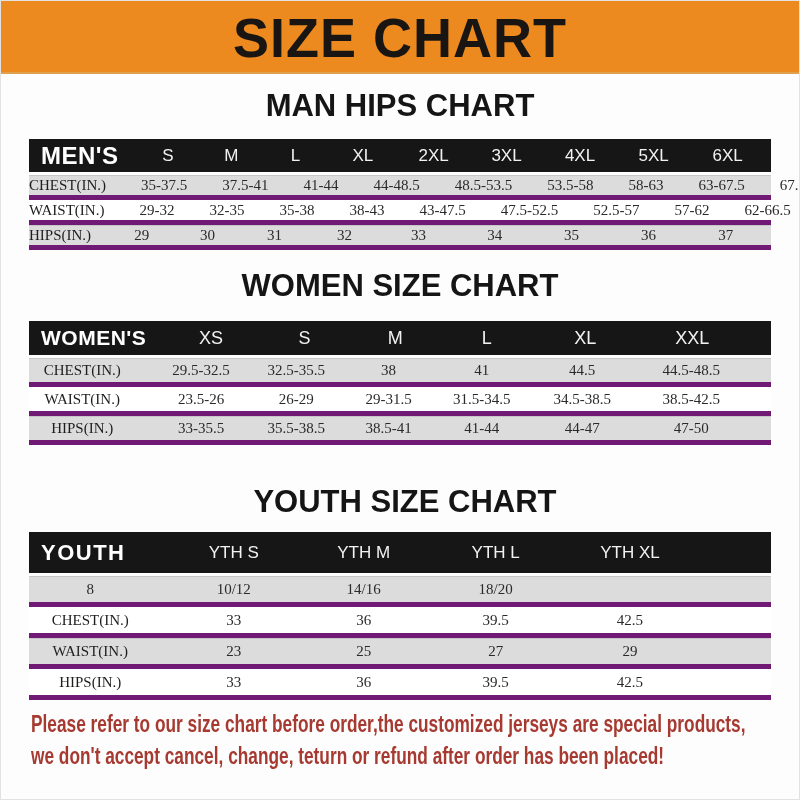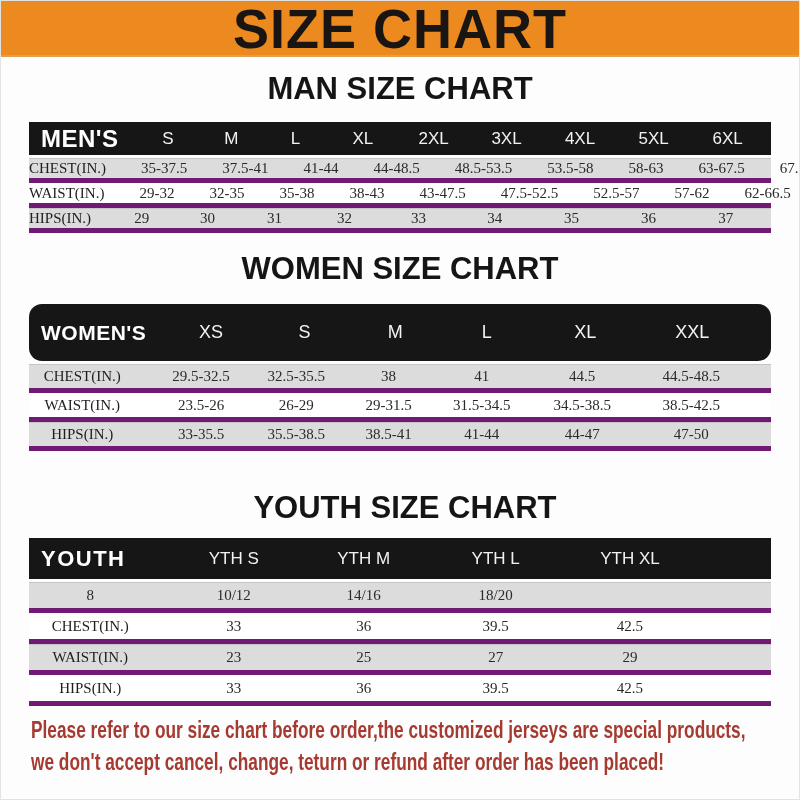--- a/index.html
+++ b/index.html
@@ -12,21 +12,21 @@
   .page {
     width: 800px;
     height: 800px;
     background: #fdfdfd;
     border: 1px solid #e2e2e2;
     overflow: hidden;
     position: relative;
   }
   
   .banner {
-    height: 56px;
+    height: 73px;
     background: #EC8A1F;
     border-bottom: 2px solid #e0a14e;
     display: flex;
     align-items: center;
     justify-content: center;
   }
   .banner-title {
     font-size: 54px;
     font-weight: bold;
     letter-spacing: 1px;
@@ -55,21 +55,21 @@
   .grid { display: grid; align-items: center; gap: 35px; }
   .t-men   .grid { grid-template-columns: 14.5fr 7.8fr 7.7fr 8.3fr 9.3fr 10.2fr 10.5fr 10.5fr 10.6fr 10.6fr; padding-right: 24px; }
   .t-women .grid { grid-template-columns: 21.7fr 12.5fr 12fr 11.4fr 12.3fr 14.4fr 15.8fr; padding-right: 41px; }
   .t-youth .grid { grid-template-columns: 24fr 18.5fr 18.7fr 19.3fr 19.6fr; padding-right: 91px; }
   .thead {
     background: #161616;
     color: #ffffff;
     margin-bottom: 3px;
   }
   .t-men   .thead { height: 33px; }
-  .t-women .thead { height: 57px; border-radius: 13px; }
+  .t-women .thead { height: 34px; }
   .t-youth .thead { height: 41px; }
   .corner {
     font-weight: bold;
     text-align: left;
     padding-left: 12px;
     letter-spacing: 0.5px;
     white-space: nowrap;
   }
   .t-men   .corner { font-size: 24px; }
   .t-women .corner { font-size: 21px; }
@@ -115,21 +115,21 @@
 </style>
 </head>
 <body>
 
 <div class="page">
 
   <div class="banner">
     <div class="banner-title">SIZE CHART</div>
   </div>
 
-  <div class="section-title title-man">MAN SIZE CHART</div>
+  <div class="section-title title-man">MAN HIPS CHART</div>
 
   <div class="sizetable t-men">
     <div class="grid thead">
       <div class="corner">MEN'S</div>
       <div class="colhead">S</div>
       <div class="colhead">M</div>
       <div class="colhead">L</div>
       <div class="colhead">XL</div>
       <div class="colhead">2XL</div>
       <div class="colhead">3XL</div>

